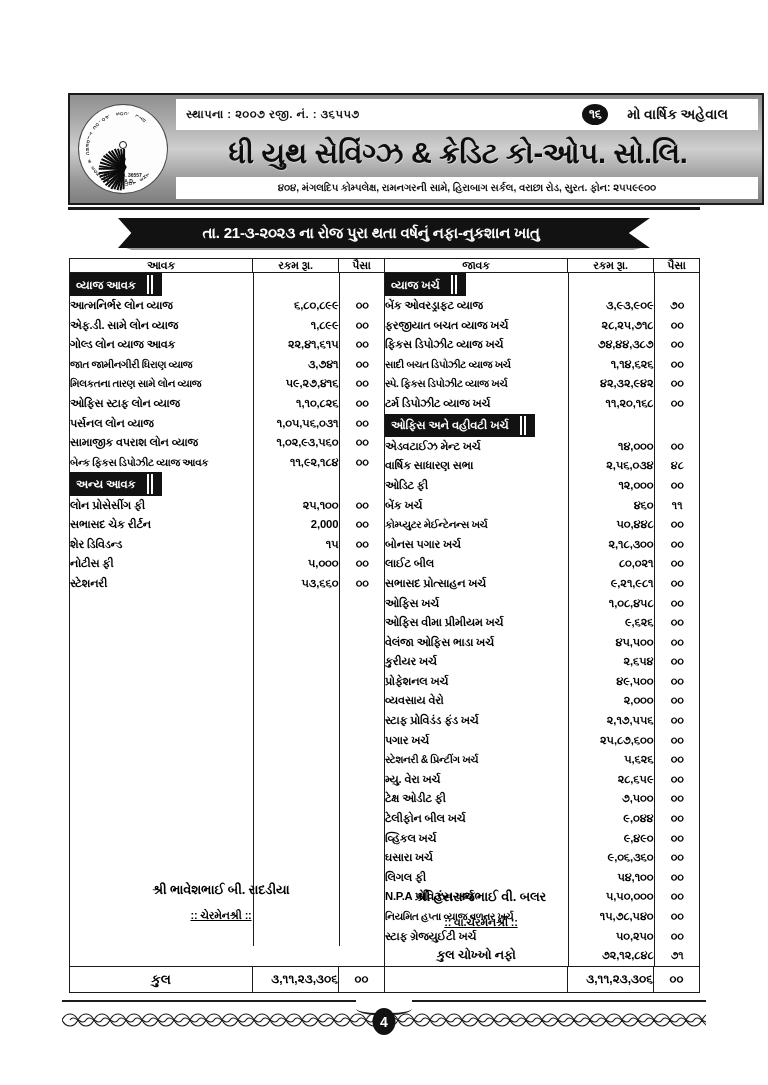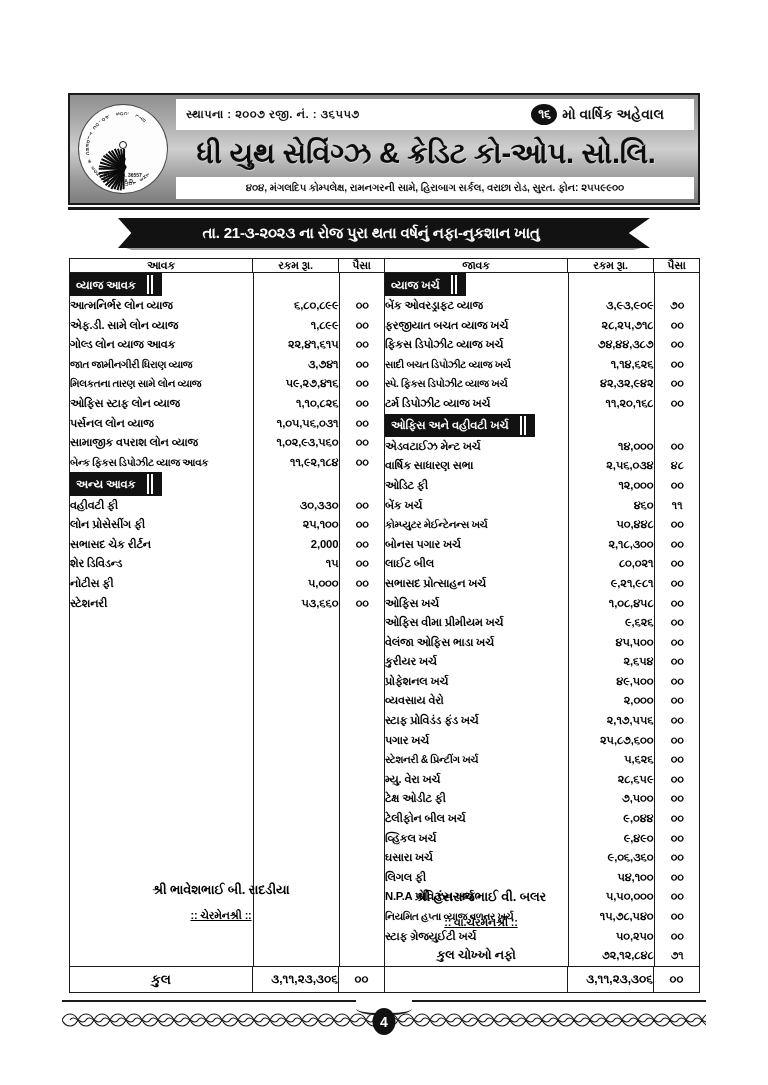--- a/index.html
+++ b/index.html
@@ -22,21 +22,21 @@
     width: 768px;
     height: 1085px;
     background: #fff;
   }
 
   
   .header-wrap {
     position: absolute;
     left: 68px;
     top: 93px;
-    width: 632px;
+    width: 696px;
     height: 112px;
     border: 2px solid #1a1a1a;
     box-sizing: border-box;
     background: linear-gradient(to bottom, #8f8f8f 0%, #a8a8a8 22%, #cfcfcf 50%, #9a9a9a 78%, #7d7d7d 100%);
     display: flex;
     flex-direction: row;
     overflow: hidden;
   }
   .logo-cell {
     width: 106px;
@@ -137,22 +137,23 @@
     color: #101010;
     white-space: nowrap;
   }
   .annual-line {
     font-size: 14px;
     font-weight: bold;
     color: #101010;
     white-space: nowrap;
     display: flex;
     align-items: center;
-    gap: 2px;
+    gap: 16px;
     padding-right: 22px;
+    font-family: Liberation Serif, serif;
   }
   .year-badge {
     display: inline-flex;
     align-items: center;
     justify-content: center;
     width: 26px; height: 21px;
     border-radius: 50%;
     background: #111;
     color: #fff;
     font-size: 12.5px;
@@ -607,25 +608,20 @@
                   <td class="lbl small">બેન્ક ફિકસ ડિપોઝીટ વ્યાજ આવક</td>
                   <td class="amt">૧૧,૯૨,૧૮૪</td>
                   <td class="paisa">૦૦</td>
                 </tr>
                 <tr class="row-line">
                   <td class="lbl"><span class="sec-chip">અન્ય આવક</span></td>
                   <td class="amt"></td>
                   <td class="paisa"></td>
                 </tr>
                 <tr class="row-line">
-                  <td class="lbl">વહીવટી ફી</td>
-                  <td class="amt">૩૦,૩૩૦</td>
-                  <td class="paisa">૦૦</td>
-                </tr>
-                <tr class="row-line">
                   <td class="lbl">લોન પ્રોસેસીંગ ફી</td>
                   <td class="amt">૨૫,૧૦૦</td>
                   <td class="paisa">૦૦</td>
                 </tr>
                 <tr class="row-line">
                   <td class="lbl">સભાસદ ચેક રીર્ટન</td>
                   <td class="amt">2,000</td>
                   <td class="paisa">૦૦</td>
                 </tr>
                 <tr class="row-line">

